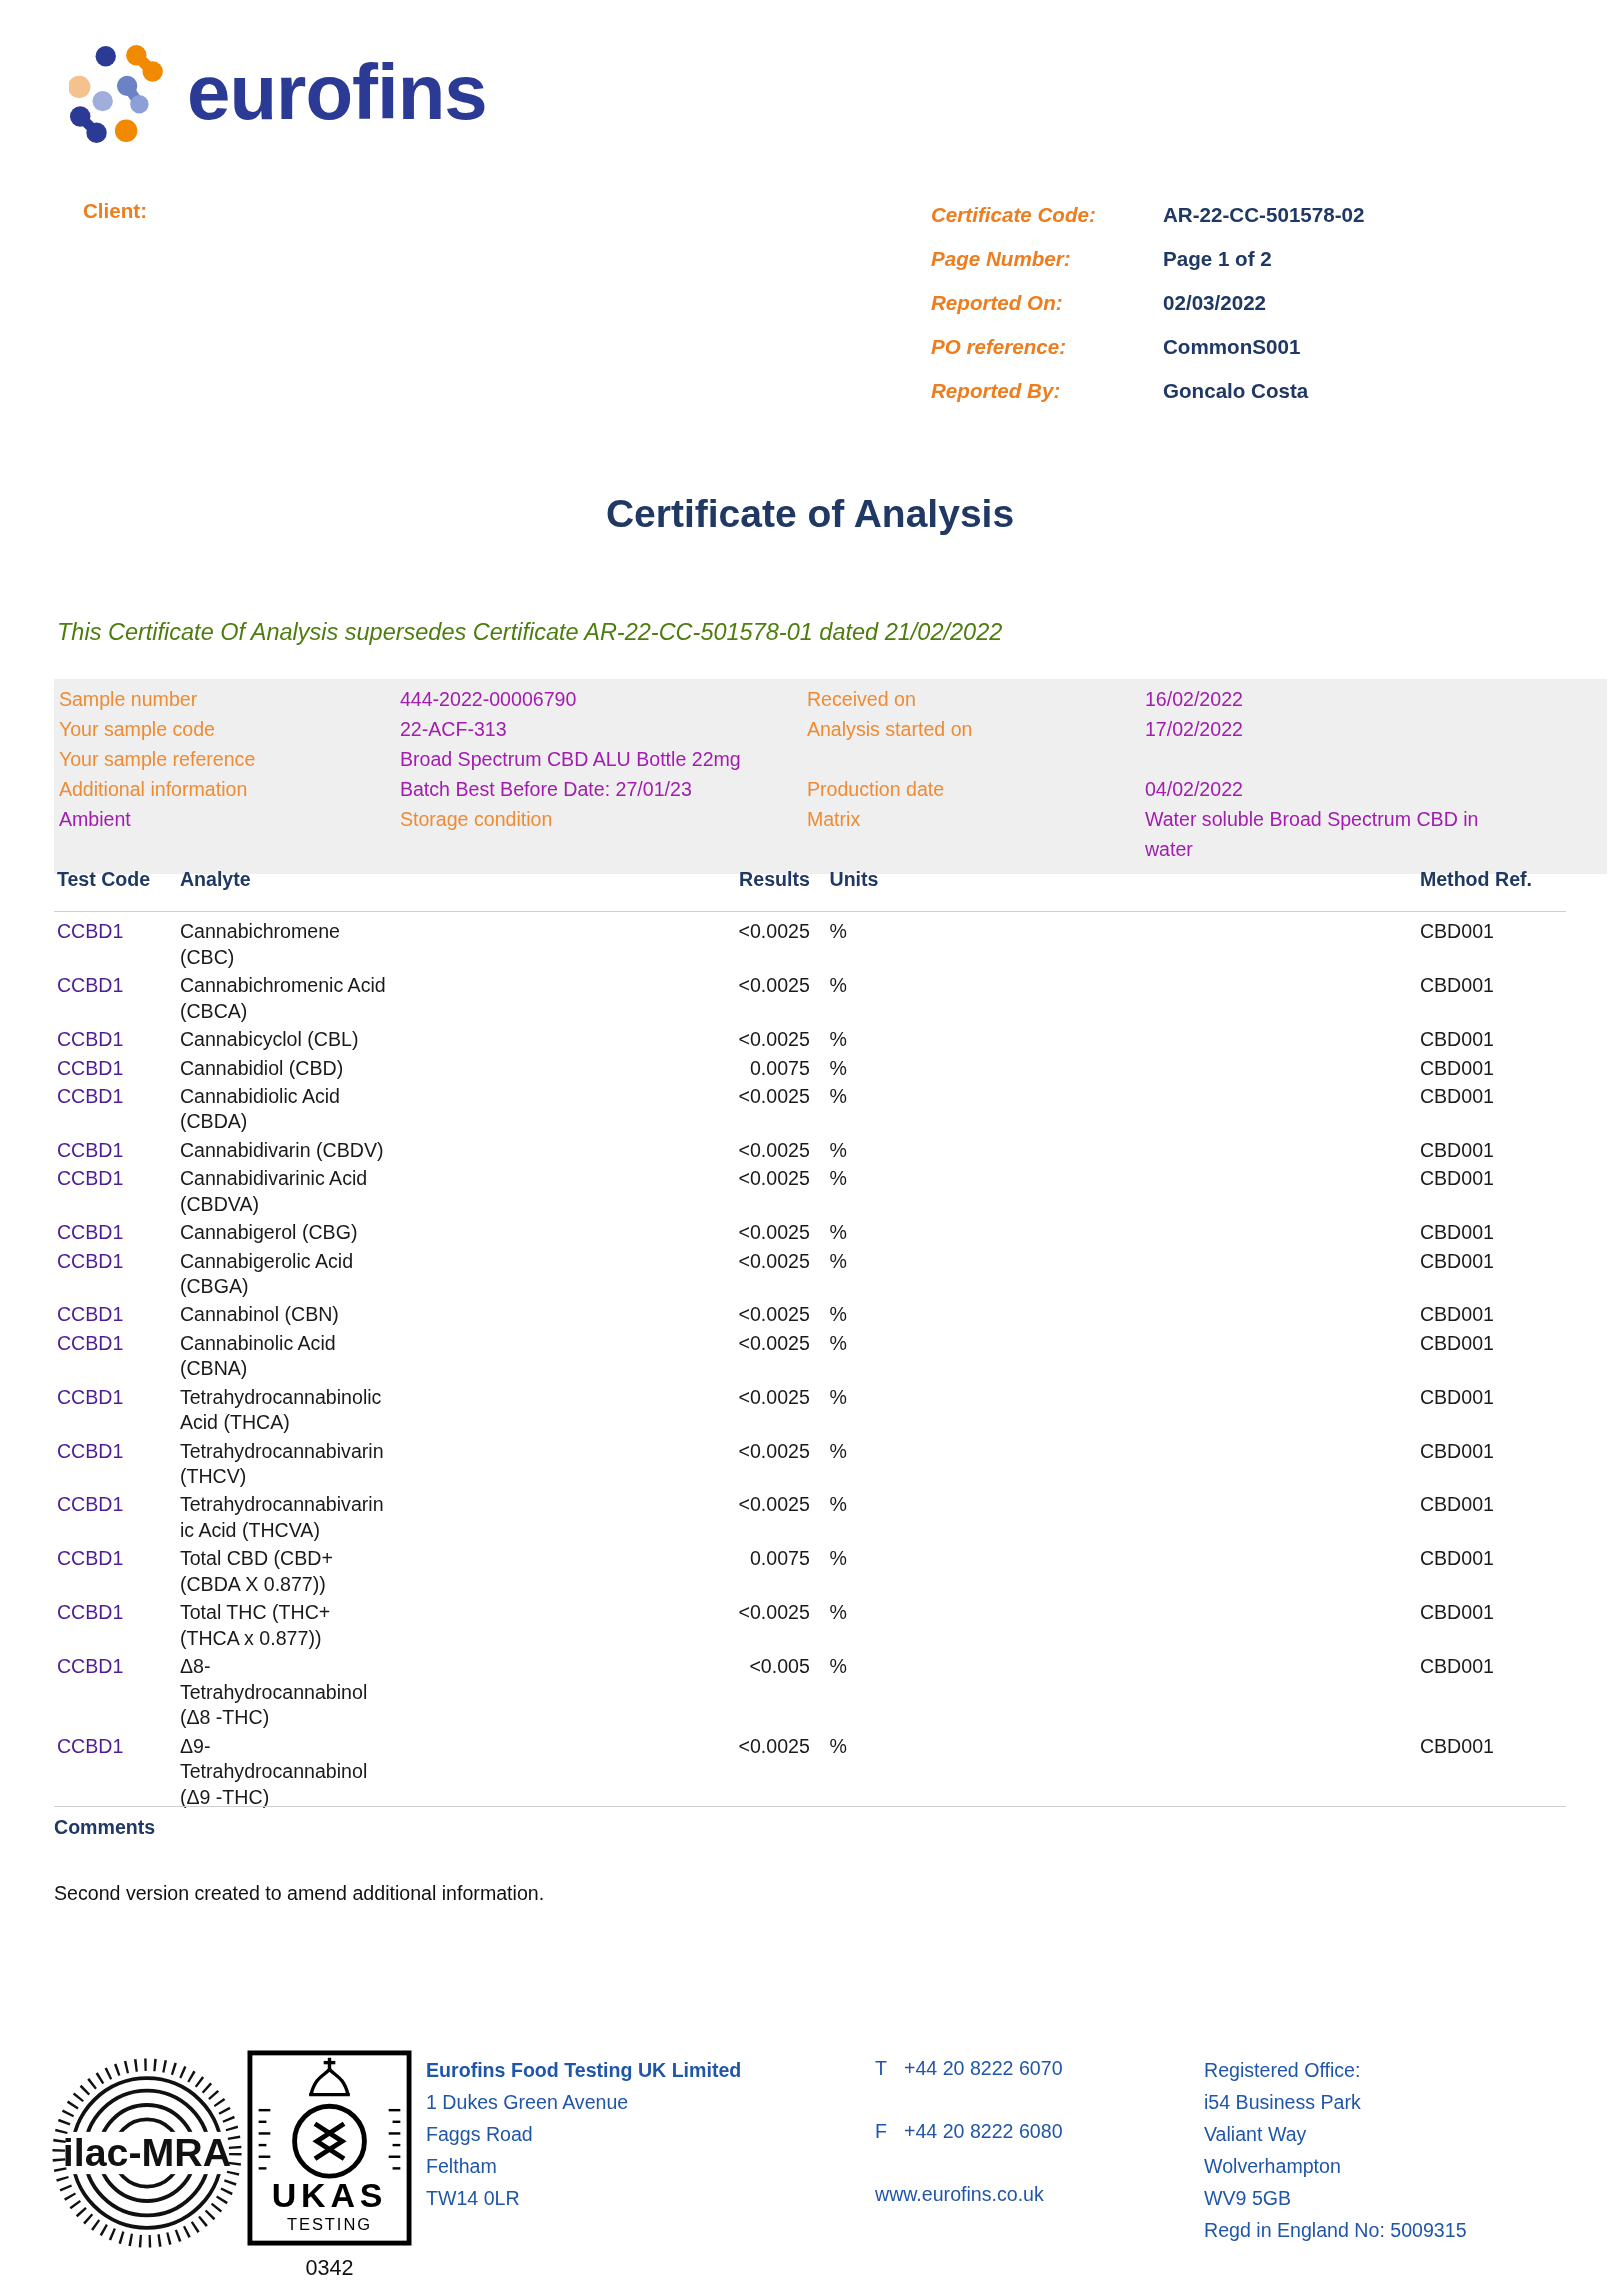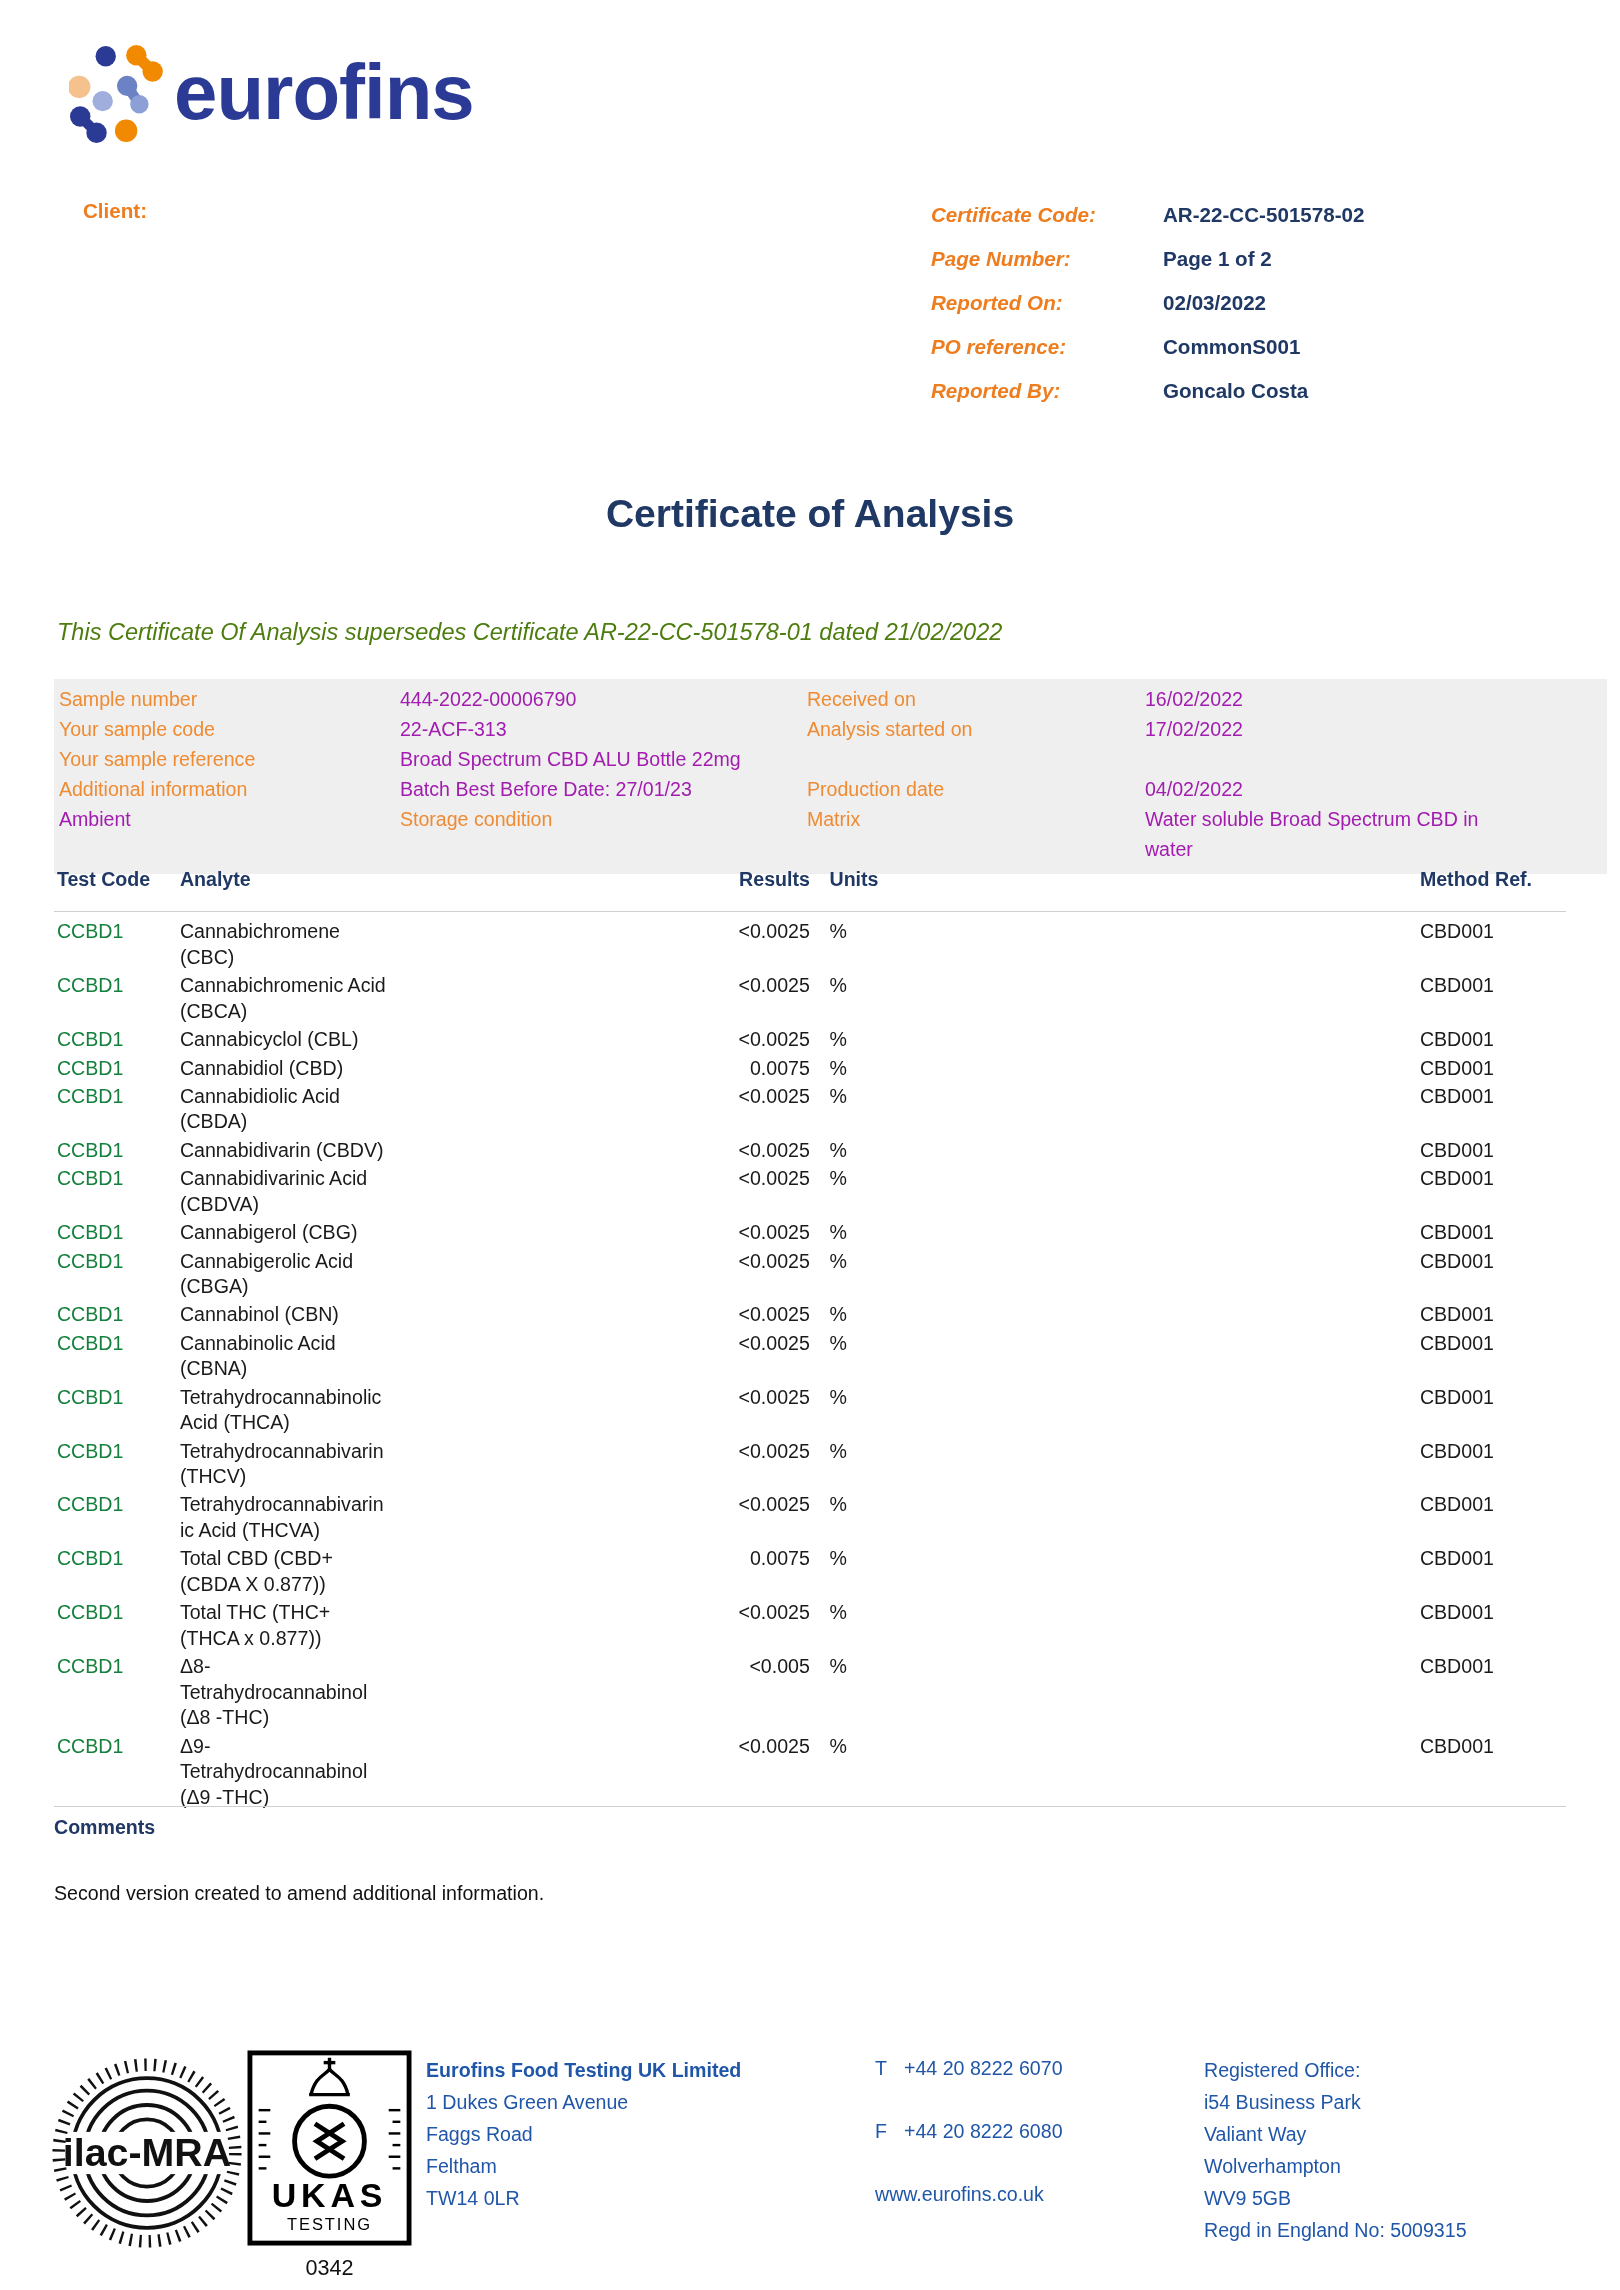--- a/index.html
+++ b/index.html
@@ -2,21 +2,21 @@
 <html><head>
 <meta charset="utf-8">
 <style>
   * { margin:0; padding:0; box-sizing:border-box; }
   html,body { background:#888; }
   .page {
     position:relative; width:1620px; height:2291px; background:#ffffff;
     font-family:"Liberation Sans", sans-serif; color:#1a1a1a; overflow:hidden; margin:0 auto;
   }
   
-  .logo { position:absolute; left:69px; top:43px; display:flex; align-items:center; gap:3px; }
+  .logo { position:absolute; left:69px; top:43px; display:flex; align-items:center; gap:16px; }
   .logo-text { font-size:78px; font-weight:bold; color:#2B3A94; letter-spacing:-1px; line-height:1; padding-bottom:7.8px; }
   
   .client-label { position:absolute; left:83px; top:199px; font-size:20.6px; font-weight:bold; color:#ED7D1F; }
   .cert-info { position:absolute; left:931px; top:196px; display:grid; grid-template-columns:232px auto;margin-top:7px; }
   .cert-info .lbl { font-size:20.6px; font-weight:bold; font-style:italic; color:#ED7D1F; height:44px; }
   .cert-info .val { font-size:20.6px; font-weight:bold; color:#1F3864; height:44px; }
   
   .doc-title { position:absolute; left:0; top:492px; width:100%; text-align:center;
     font-size:39px; font-weight:bold; color:#1F3864; }
   .supersedes { position:absolute; left:57px; top:619px; width:1274px;
@@ -32,21 +32,21 @@
   
   .results { position:absolute; left:54px; top:868px; width:1512px; }
   .res-head { display:grid; grid-template-columns:123px 409px 221px 610px auto;
     font-size:19.6px; font-weight:bold; color:#1F3864; padding:0 0 19.6px 2.9px;
     border-bottom:1px solid #CFCFCF; }
   .res-head .h-results { text-align:right; }
   .res-head .h-units { padding-left:19.6px; }
   .res-body { padding-top:7.8px; }
   .res-row { display:grid; grid-template-columns:123px 409px 221px 610px auto;
     font-size:19.6px; line-height:25.5px; margin-bottom:2.9px; padding-left:2.9px; }
-  .res-row .c-test { color:#15803d; }
+  .res-row .c-test { color:#4c1d95; }
   .res-row .c-analyte { max-width:207px; overflow-wrap:break-word; }
   .res-row .c-result { text-align:right; }
   .res-row .c-units { padding-left:19.6px; }
   
   .comments { position:absolute; left:54px; top:1806px; width:1512px; border-top:1px solid #CFCFCF; padding-top:8.8px; }
   .comments h2 { font-size:19.6px; font-weight:bold; color:#1F3864; }
   .comments p { margin-top:43px; font-size:19.6px; color:#111; }
   
   .ilac-logo { position:absolute; left:51px; top:2050px; }
   .ukas-wrap { position:absolute; left:247px; top:2050px; width:165px; }

